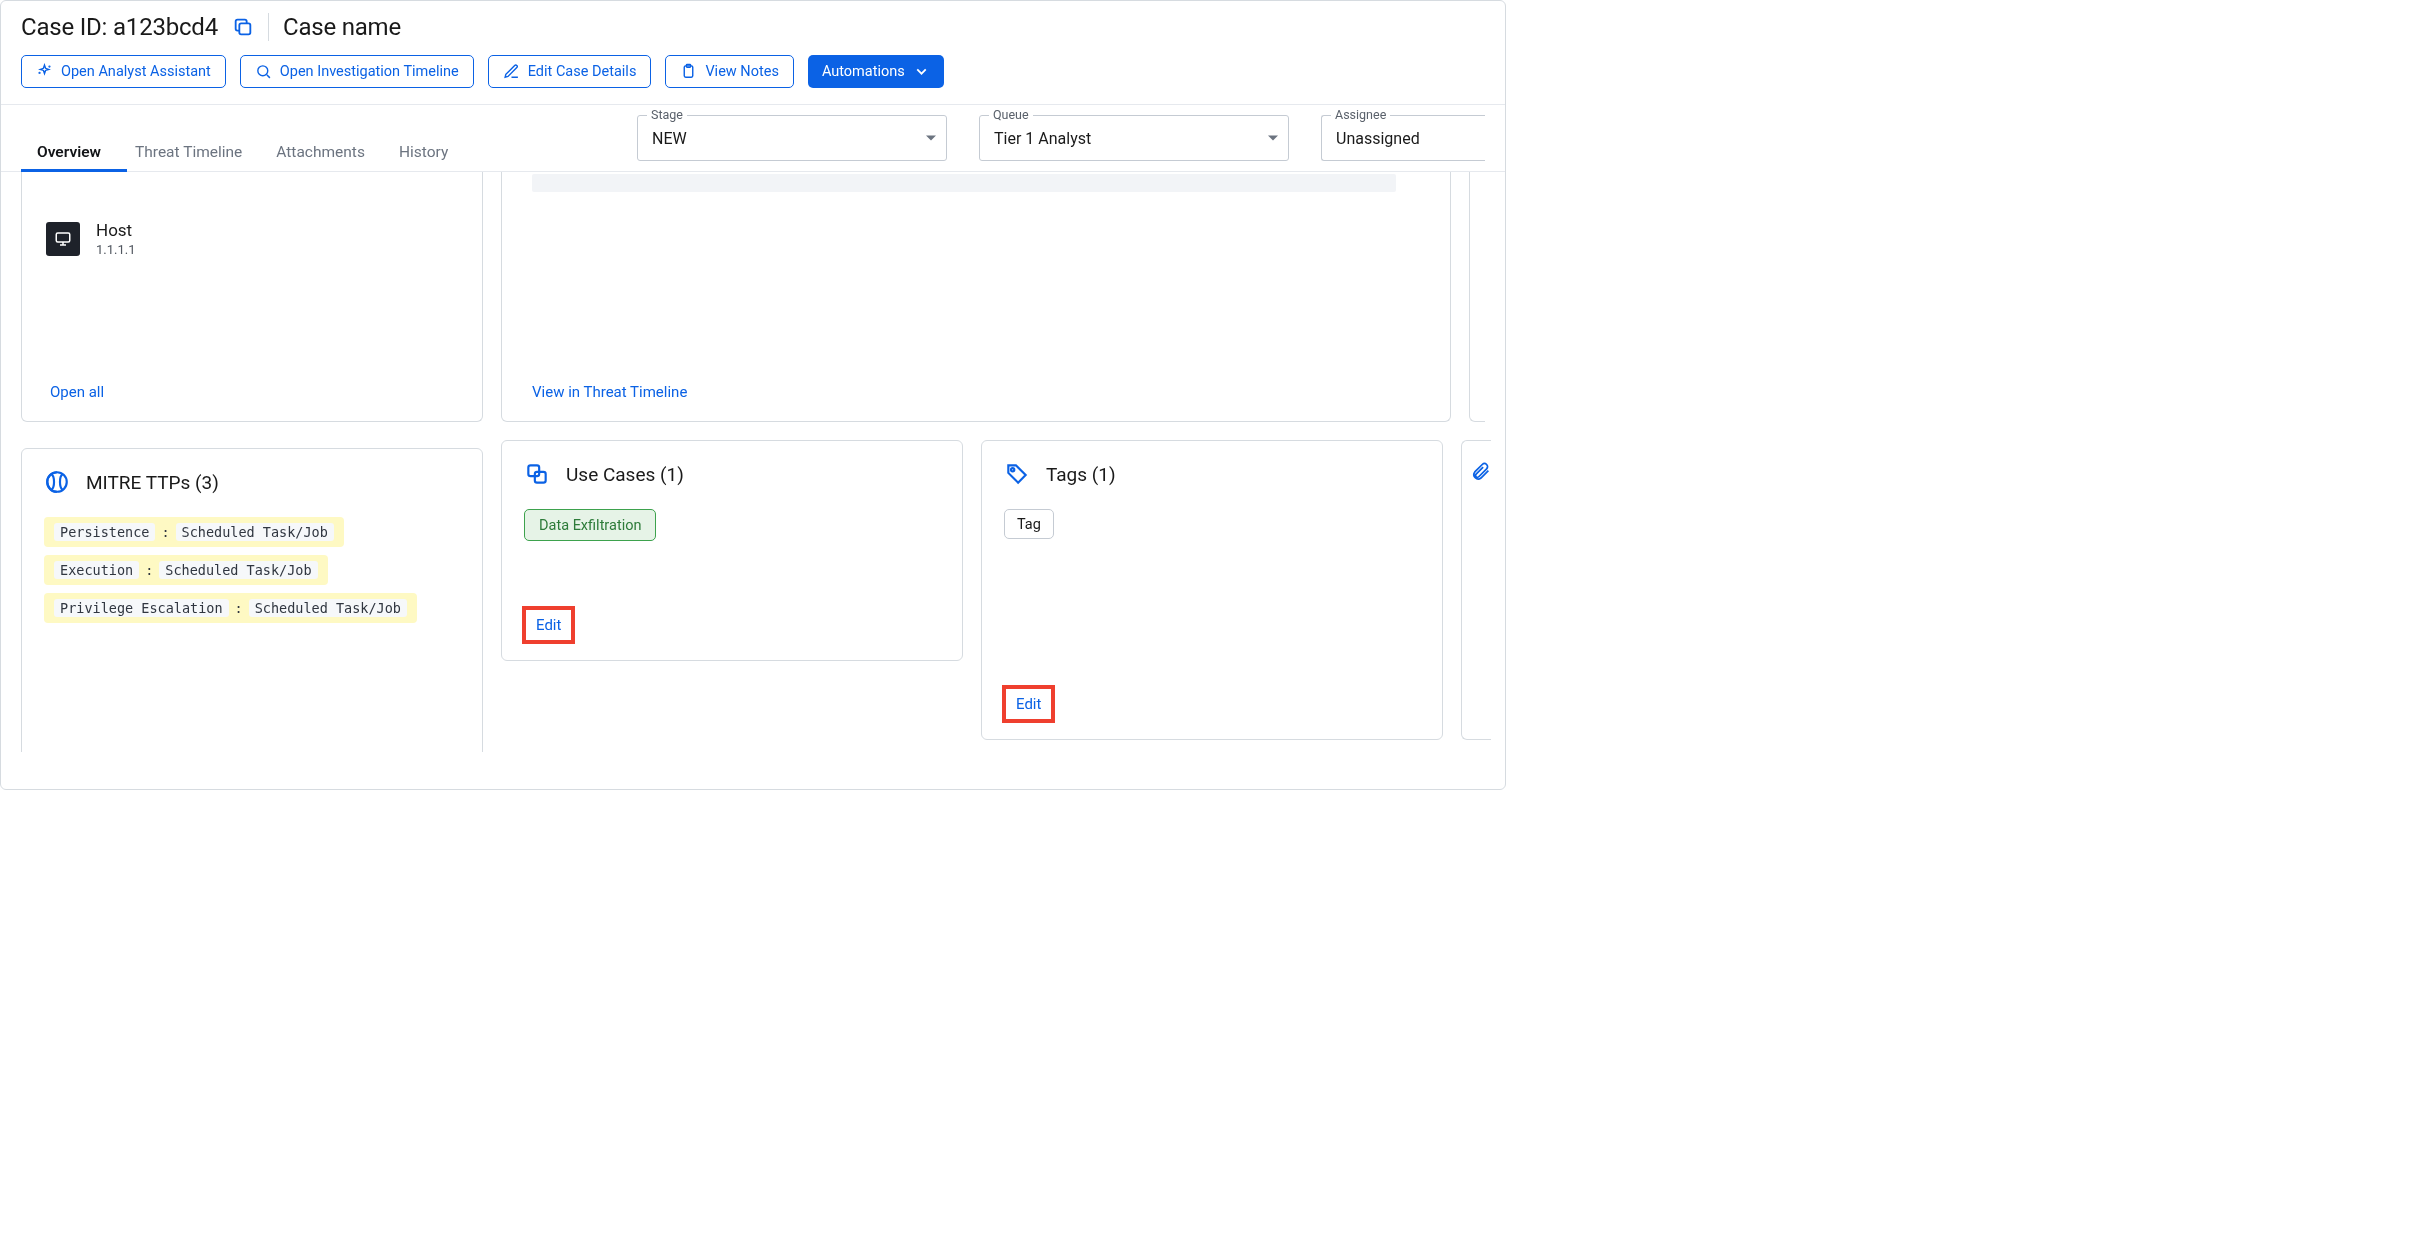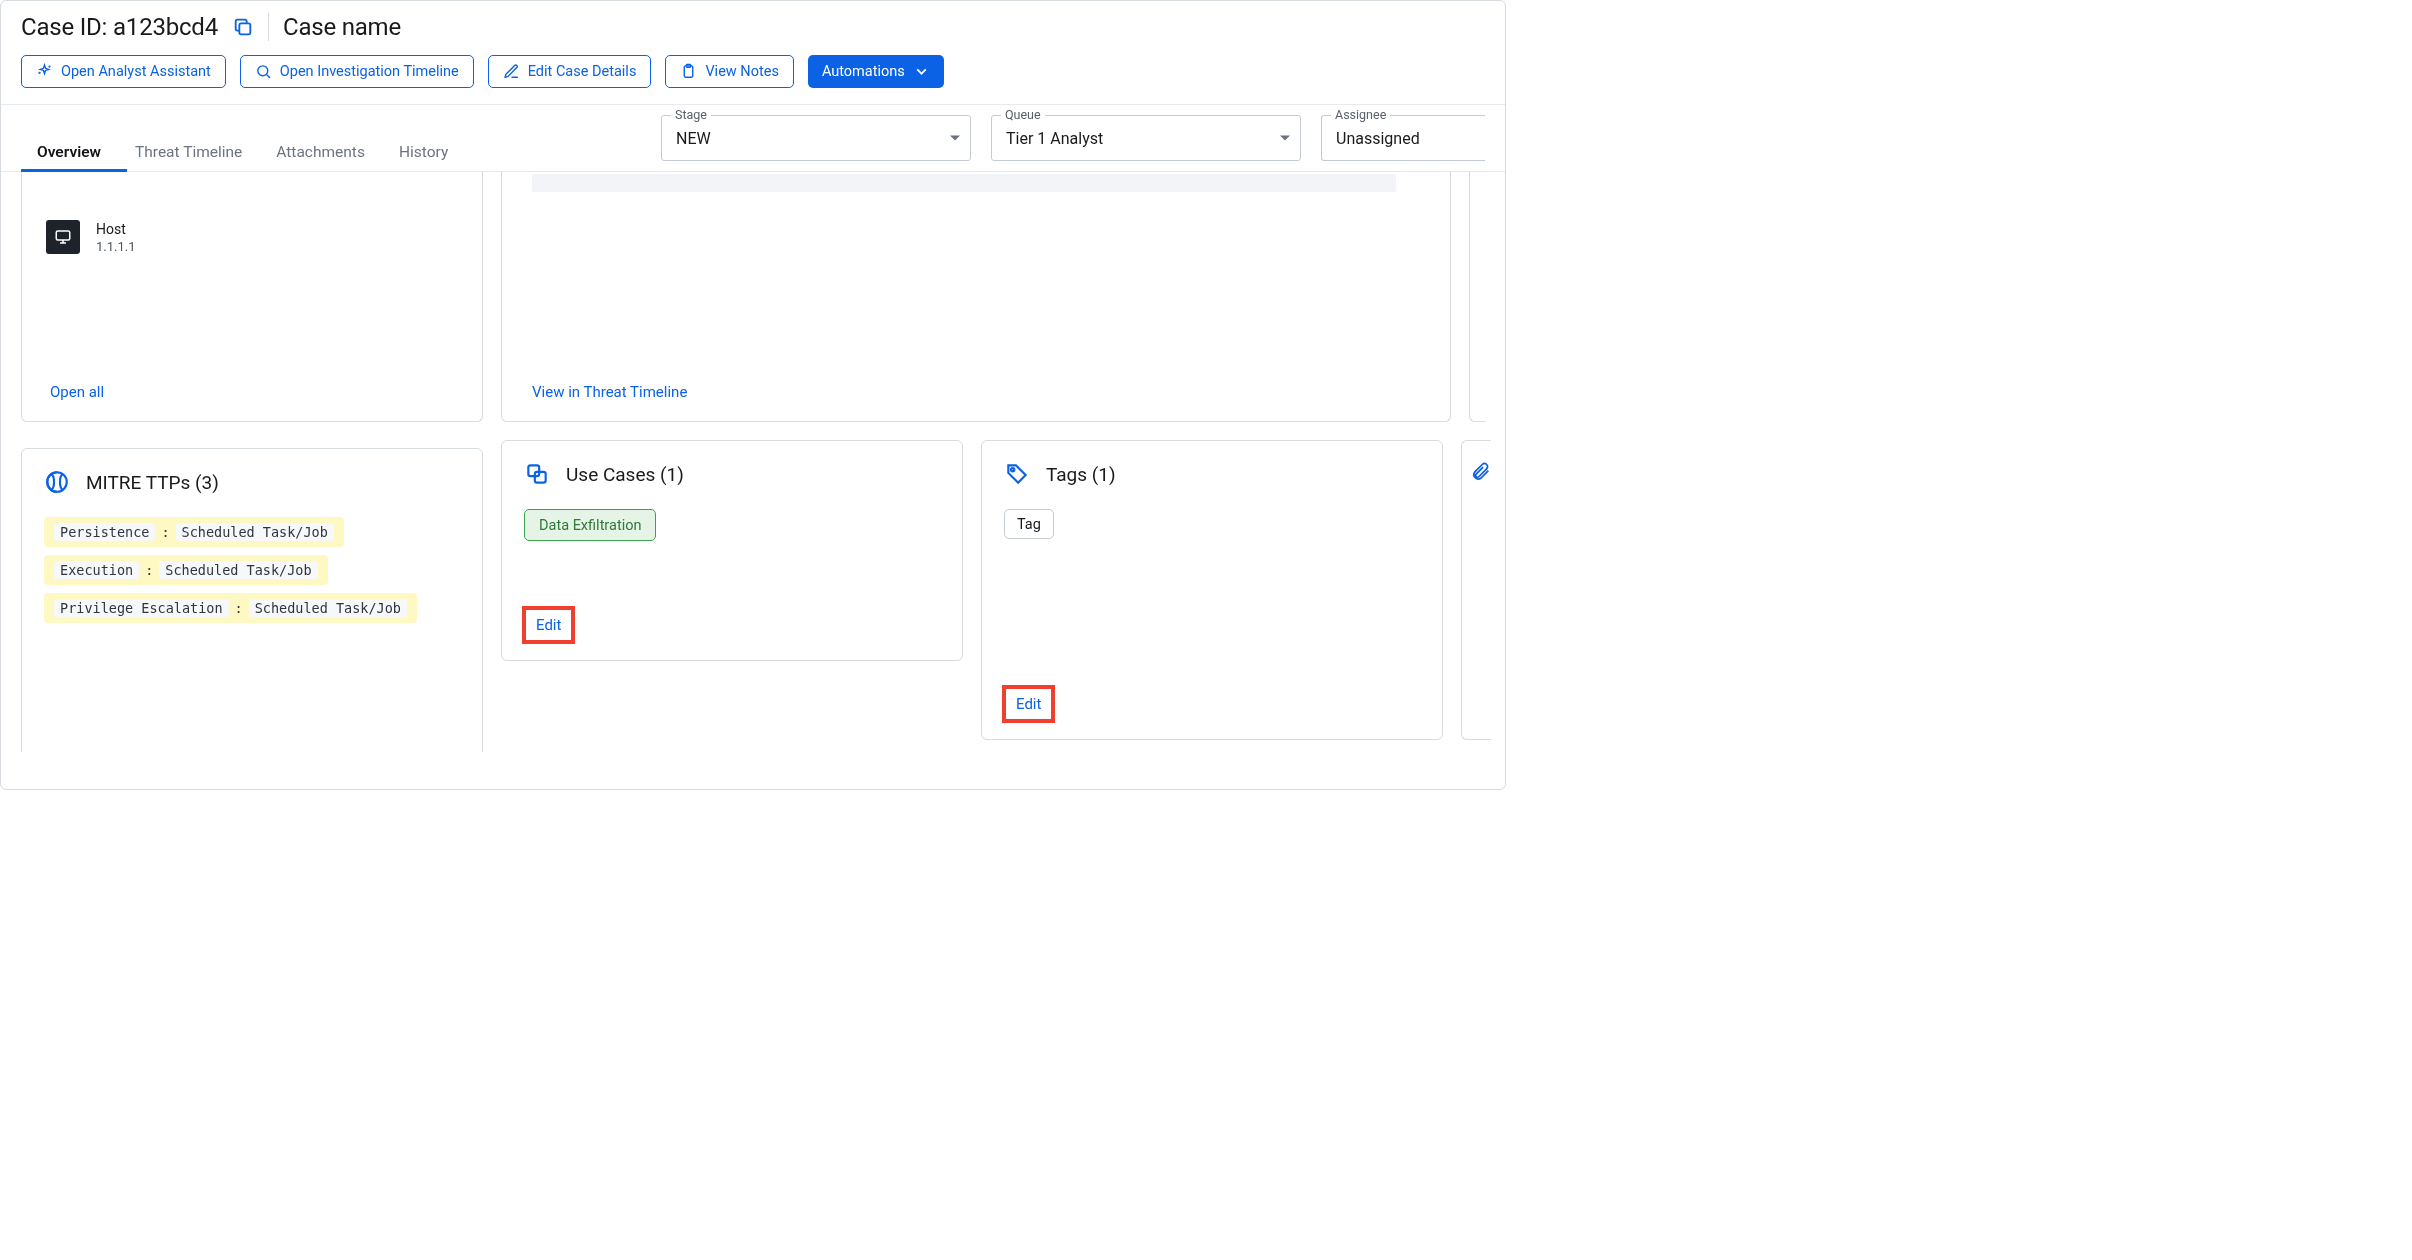--- a/index.html
+++ b/index.html
@@ -116,21 +116,21 @@
     left: 20px;
     bottom: -1px;
     height: 3px;
     width: 106px;
     background: #0b62e5;
     z-index: 2;
   }
   .selectors {
     margin-left: auto;
     display: flex;
-    gap: 20px;
+    gap: 32px;
     padding: 8px 0 8px 0;
   }
   .fieldwrap {
     position: relative;
   }
   .fieldwrap .float-label {
     position: absolute;
     top: -8px;
     left: 10px;
     background: #fff;
@@ -200,21 +200,21 @@
     gap: 16px;
     margin-top: 44px;
   }
   .host-icon {
     width: 34px; height: 34px;
     background: #1e222a;
     border-radius: 3px;
     display: flex; align-items: center; justify-content: center;
     color: #fff;
   }
-  .host-text .t1 { font-size: 14px; color: #1a1a1a; }
+  .host-text .t1 { font-size: 17px; color: #1a1a1a; }
   .host-text .t2 { font-size: 13px; color: #50565f; margin-top: 2px; }
 
   .link {
     color: #0b62e5;
     font-size: 15px;
     cursor: pointer;
     display: inline-block;
   }
   .panel-footerlink {
     position: absolute;

